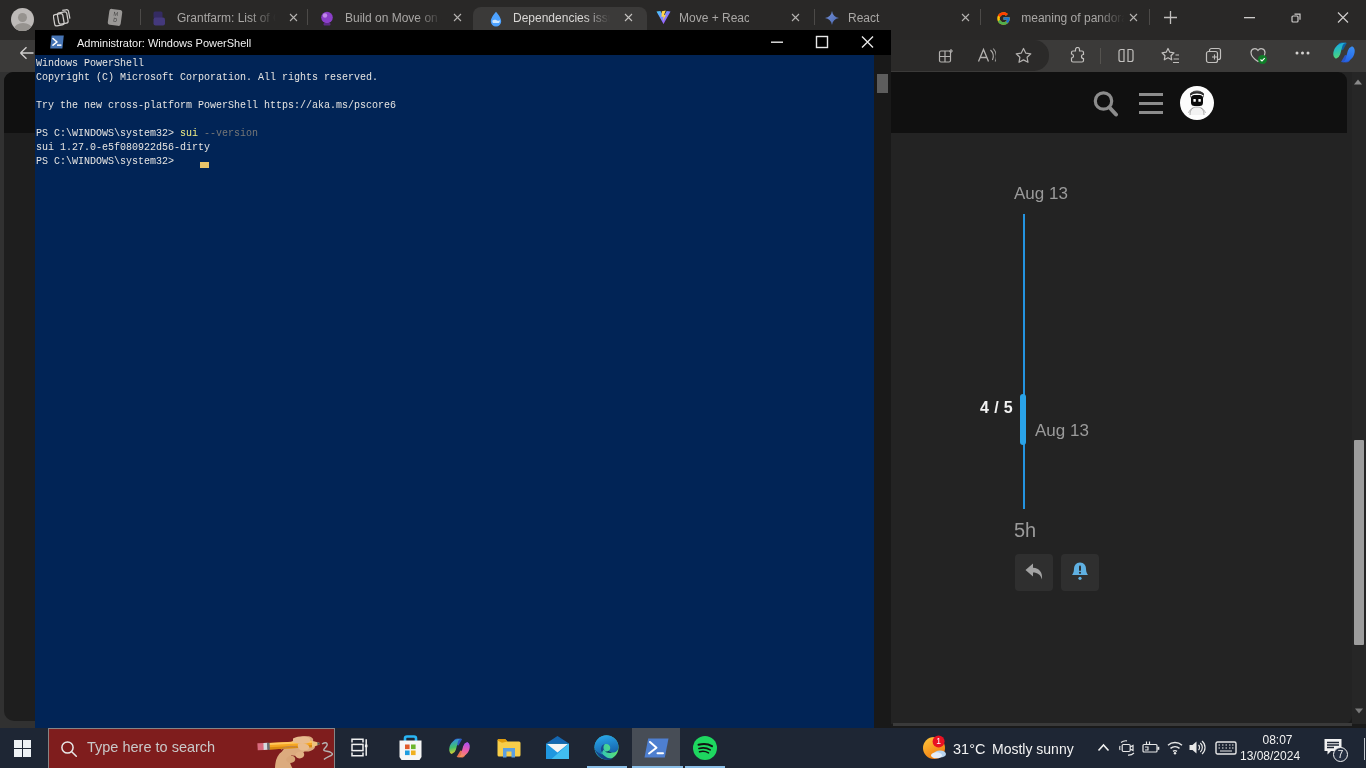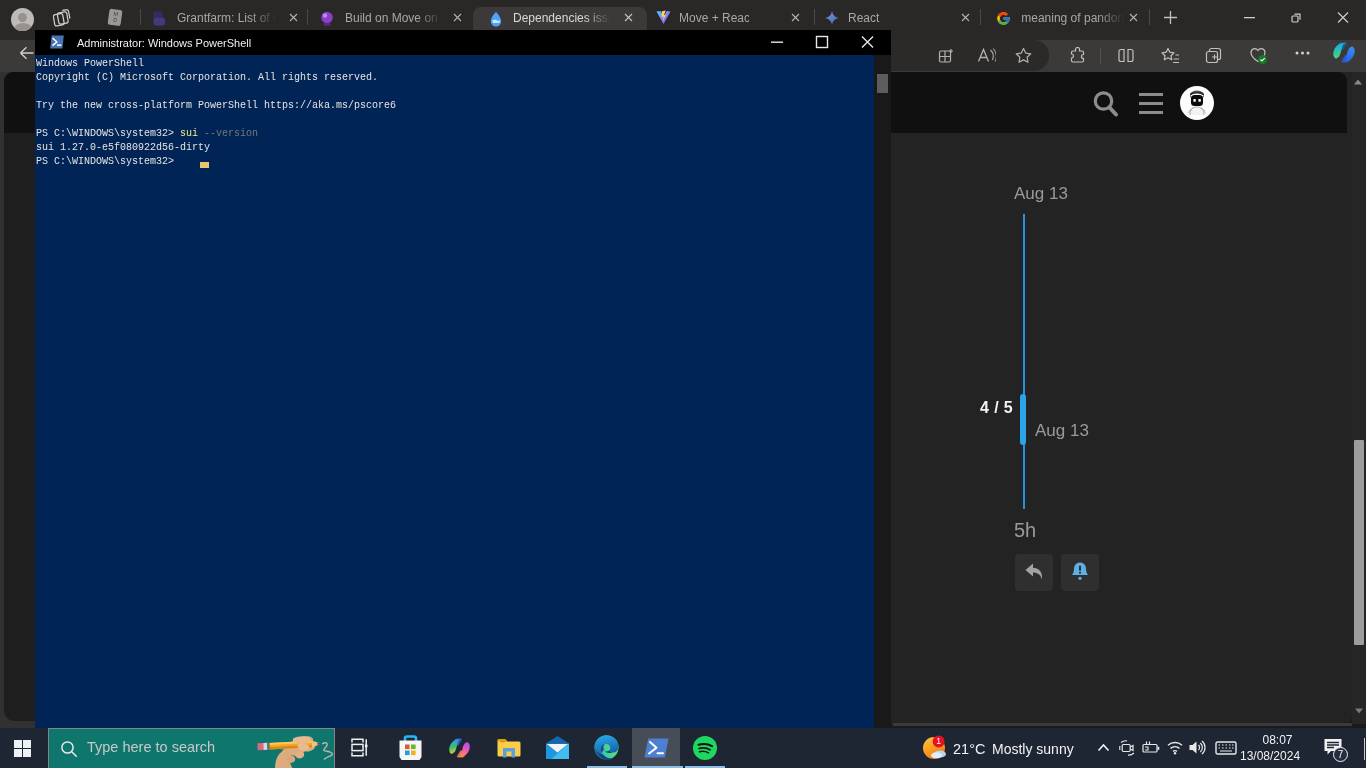--- a/index.html
+++ b/index.html
@@ -277,21 +277,21 @@
 
   <div class="abs" id="taskbar" style="left:0;top:728px;width:1366px;height:40px;background:#1e2634;"></div>
 
   <svg class="abs" style="left:14px;top:740px;" width="17" height="17" viewBox="0 0 17 17" fill="#eef2f5">
     <rect x="0" y="0" width="8" height="8"></rect>
       <rect x="9" y="0" width="8" height="8"></rect>
     <rect x="0" y="9" width="8" height="8"></rect>
       <rect x="9" y="9" width="8" height="8"></rect>
   </svg>
 
-  <div class="abs" style="left:48px;top:728px;width:287px;height:40px;background:#0f766e;border:1.6px solid #858585;border-bottom:none;overflow:hidden;">
+  <div class="abs" style="left:48px;top:728px;width:287px;height:40px;background:#7f1d1d;border:1.6px solid #858585;border-bottom:none;overflow:hidden;">
     <svg class="abs" style="left:11px;top:11px;" width="18" height="18" viewBox="0 0 18 18" fill="none">
       <circle cx="7.5" cy="7.5" r="5.6" stroke="#e8e8e8" stroke-width="1.5"></circle>
       <path d="M11.7 11.7 L16.3 16.3" stroke="#e8e8e8" stroke-width="1.5" stroke-linecap="round"></path>
     </svg>
     <div class="abs" style="left:38px;top:10px;font-size:14.5px;color:#c9c9c9;">Type here to search</div>
 
     <svg class="abs" style="left:166px;top:0px;" width="128" height="40" viewBox="0 0 128 40">
 
       <path d="M107 15 C112 12 114 15 110 19 C106 23 113 21.5 116 23.5 C121 26.5 111 27.5 109 30.5" stroke="#b5b5b5" stroke-width="1.4" fill="none"></path>
 
@@ -411,21 +411,21 @@
           <stop offset="0" stop-color="#ffc83d"></stop>
           <stop offset="1" stop-color="#f07b0f"></stop>
         </linearGradient>
       </defs>
     <circle cx="13" cy="14" r="11" fill="url(#sun)"></circle>
     <ellipse cx="19" cy="20" rx="6" ry="3.6" fill="#b8d4ee"></ellipse>
     <ellipse cx="15.5" cy="21.3" rx="5.5" ry="3" fill="#e4eefa"></ellipse>
     <circle cx="17.6" cy="7.6" r="6" fill="#e81123"></circle>
     <text x="17.6" y="10" font-size="8.5" fill="#fff" text-anchor="middle" font-family="Liberation Sans">1</text>
   </svg>
-  <div class="abs" style="left:953px;top:741px;font-size:14.5px;color:#f2f2f2;">21°C</div>
+  <div class="abs" style="left:953px;top:741px;font-size:14.5px;color:#f2f2f2;">31°C</div>
   <div class="abs" style="left:992px;top:741px;font-size:14px;color:#f2f2f2;">Mostly sunny</div>
 
   <svg class="abs" style="left:1097px;top:742px;" width="13" height="12" viewBox="0 0 13 12">
     <path d="M1.5 8.5 L6.5 3 L11.5 8.5" stroke="#f0f0f0" stroke-width="1.6" fill="none"></path>
   </svg>
 
   <svg class="abs" style="left:1119px;top:740px;" width="17" height="16" viewBox="0 0 17 16" fill="none" stroke="#e8e8e8">
     <rect x="3.2" y="4.5" width="8" height="7" rx="1.2" stroke-width="1.2"></rect>
     <path d="M11.2 7 L14 5.5 L14 10.5 L11.2 9" stroke-width="1.2"></path>
     <path d="M2 2.5 A 8 8 0 0 1 8 0.9 M15 13 A 8 8 0 0 1 9 15.1 M1 10 A 7 7 0 0 1 1 6" stroke-width="1.1"></path>

